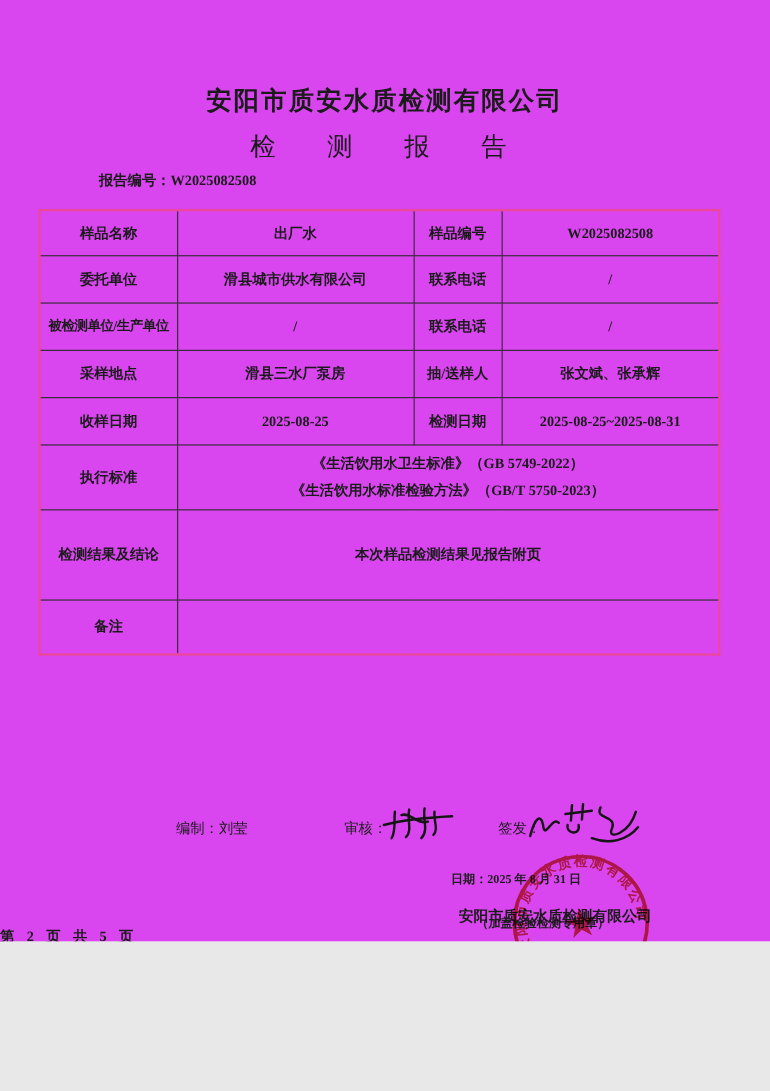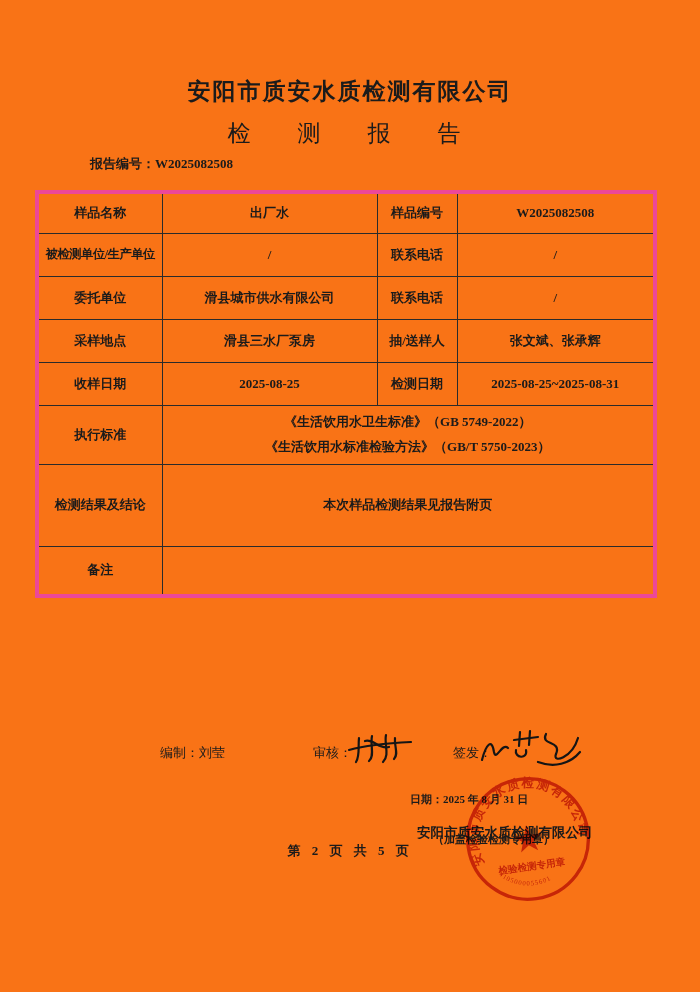--- a/index.html
+++ b/index.html
@@ -1,37 +1,37 @@
 <!DOCTYPE html>
 <html><head>
 <meta charset="utf-8">
 <style>
   html,body{margin:0;padding:0;background:#e8e8e8;}
   .page{
-    position:relative; width:700px; height:992px; margin:0 auto;
-    background:#f97316; color:#1b1b1b;
+    position:relative; width:700px; height:856px; margin:0 auto;
+    background:#d946ef; color:#1b1b1b;
     font-family:"Liberation Serif","DejaVu Serif",serif;
     overflow:hidden;
   }
   .company-title{
     position:absolute; top:76px; left:0; width:100%;
     text-align:center; font-size:23px; font-weight:700; letter-spacing:2px;
   }
   .report-title{
     position:absolute; top:118px; left:0; width:100%;
     text-align:center; font-size:23px; font-weight:400; letter-spacing:12px;
   }
   .report-no{
     position:absolute; top:155px; left:90px;
     font-size:13px; font-weight:700;
   }
   table.info{
     position:absolute; top:190px; left:35px; width:618px;
     border-collapse:collapse; table-layout:fixed;
-    border:4px solid #ec4899;
+    border:2px solid #ec4899;
   }
   table.info td{
     border:1.5px solid #2b2b2b;
     font-size:13px; font-weight:700; text-align:center; vertical-align:middle;
     padding:2px 4px; overflow:hidden;
   }
   td.lab{ }
   td.lab.small{font-size:12.3px; letter-spacing:-0.5px; padding:2px 1px;}
   .h41{height:41px}.h43{height:43px}.h42{height:42px}.h59{height:59px}
   .h44{height:44px}.h82{height:82px}.h50{height:50px}
@@ -47,21 +47,21 @@
   .sig-row{position:absolute; top:740px; left:0; width:700px; height:30px; font-size:13px; font-weight:400;}
   .sig-prepared{position:absolute; left:160px; top:4px;}
   .sig-review-label{position:absolute; left:313px; top:4px;}
   .sig-issue-label{position:absolute; left:453px; top:4px;}
   .sig-scribble-review{position:absolute; left:345px; top:-10px;}
   .sig-scribble-issue{position:absolute; left:478px; top:-14px;}
   .foot-block{position:absolute; font-size:11px; font-weight:700;}
   .foot-date{top:792px; left:410px;}
   .foot-company{top:824px; left:417px; font-size:13.5px;}
   .foot-sealnote{top:832px; left:433px;}
-  .page-num{position:absolute; top:842px; left:0; width:700px; text-align:center; font-size:13px; font-weight:700; letter-spacing:4px;}
+  .page-num{position:absolute; top:842px; left:0; width:700px; text-align:left; font-size:13px; font-weight:700; letter-spacing:4px;}
   .stamp{
     position:absolute; top:772px; left:461px; width:134px; height:134px;
     transform:rotate(-8deg); mix-blend-mode:multiply; opacity:0.88;
   }
 </style>
 </head>
 <body>
 
 <div class="page">
 
@@ -77,28 +77,28 @@
         <col style="width:198px">
       </colgroup>
     <tbody>
         <tr class="h41">
       <td class="lab">样品名称</td>
       <td>出厂水</td>
       <td class="lab">样品编号</td>
       <td>W2025082508</td>
     </tr>
     <tr class="h43">
-      <td class="lab small">被检测单位/生产单位</td>
-      <td>/</td>
+      <td class="lab">委托单位</td>
+      <td>滑县城市供水有限公司</td>
       <td class="lab">联系电话</td>
       <td>/</td>
     </tr>
     <tr class="h43">
-      <td class="lab">委托单位</td>
-      <td>滑县城市供水有限公司</td>
+      <td class="lab small">被检测单位/生产单位</td>
+      <td>/</td>
       <td class="lab">联系电话</td>
       <td>/</td>
     </tr>
     <tr class="h43">
       <td class="lab">采样地点</td>
       <td>滑县三水厂泵房</td>
       <td class="lab">抽/送样人</td>
       <td>张文斌、张承辉</td>
     </tr>
     <tr class="h43">

